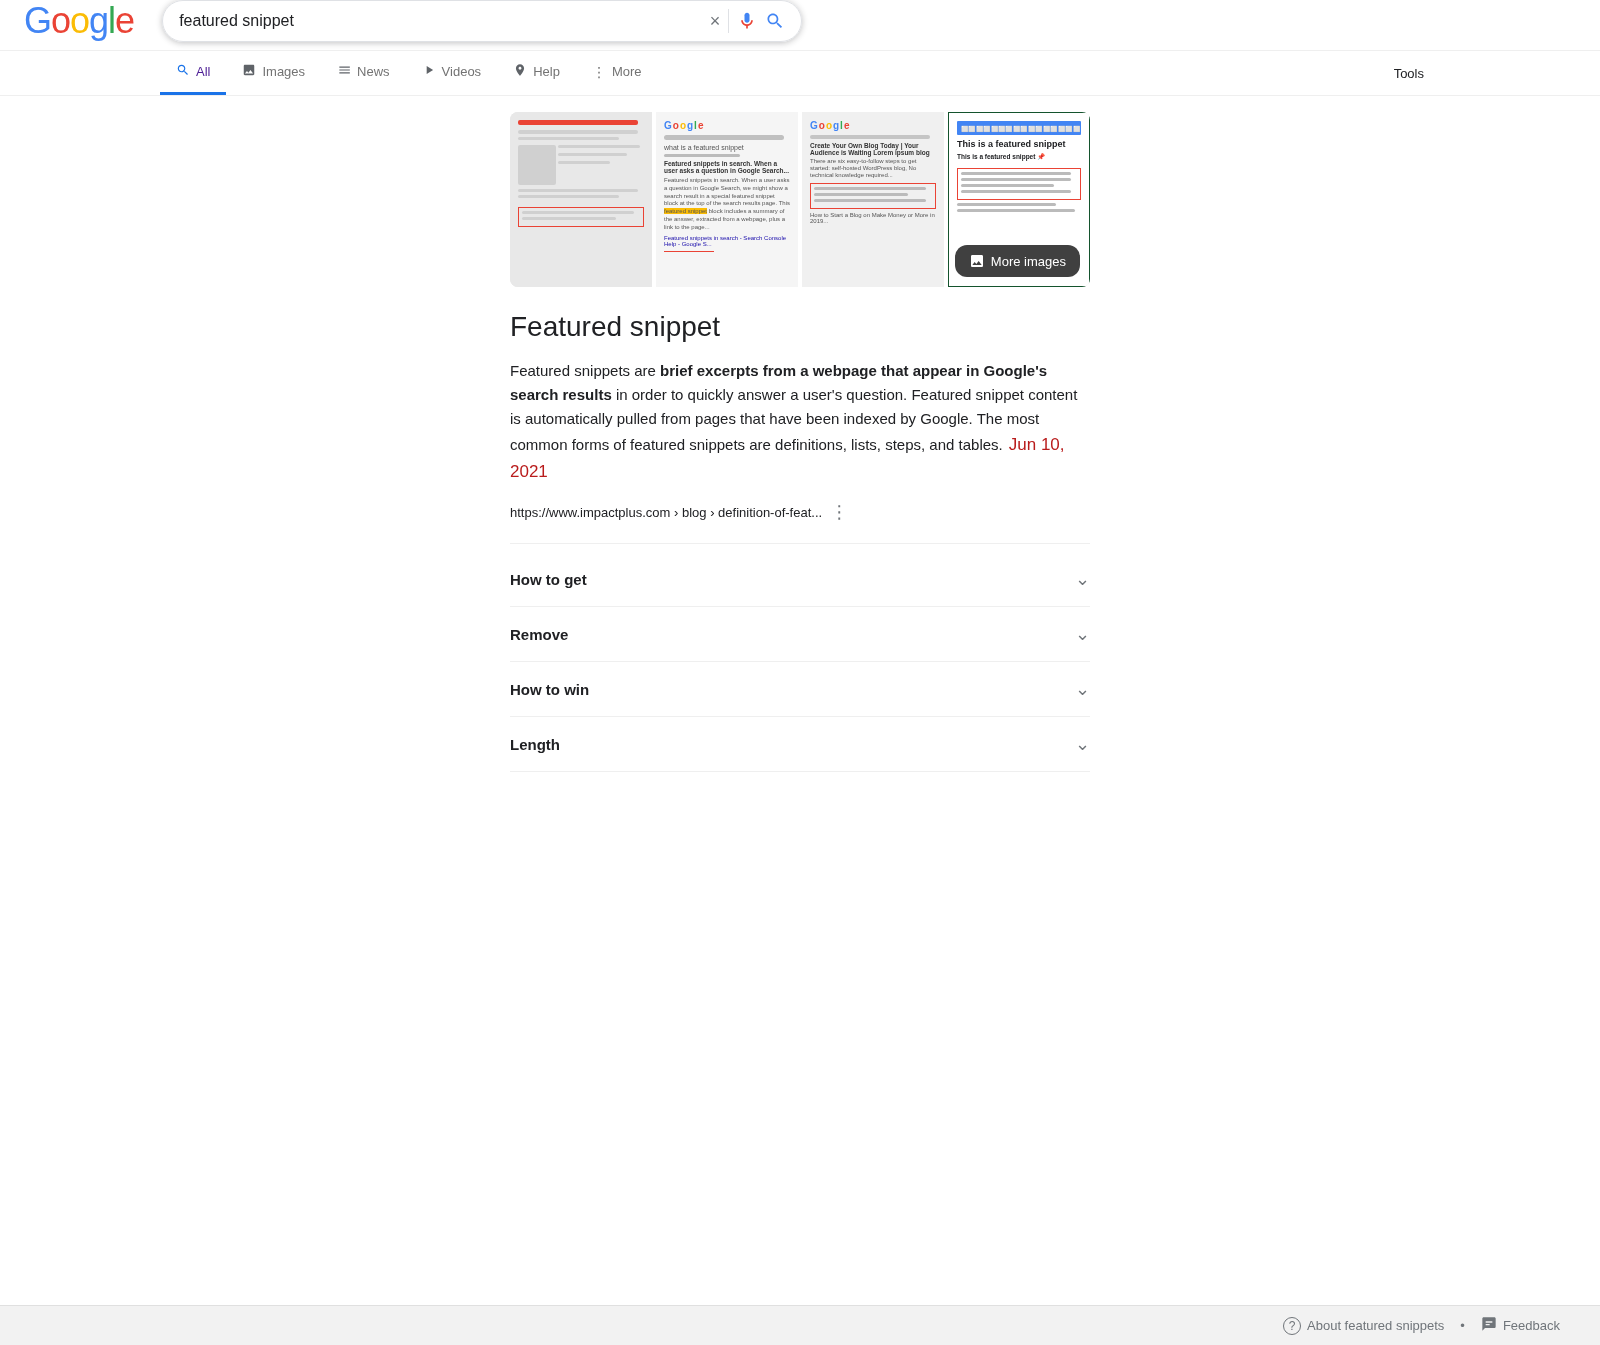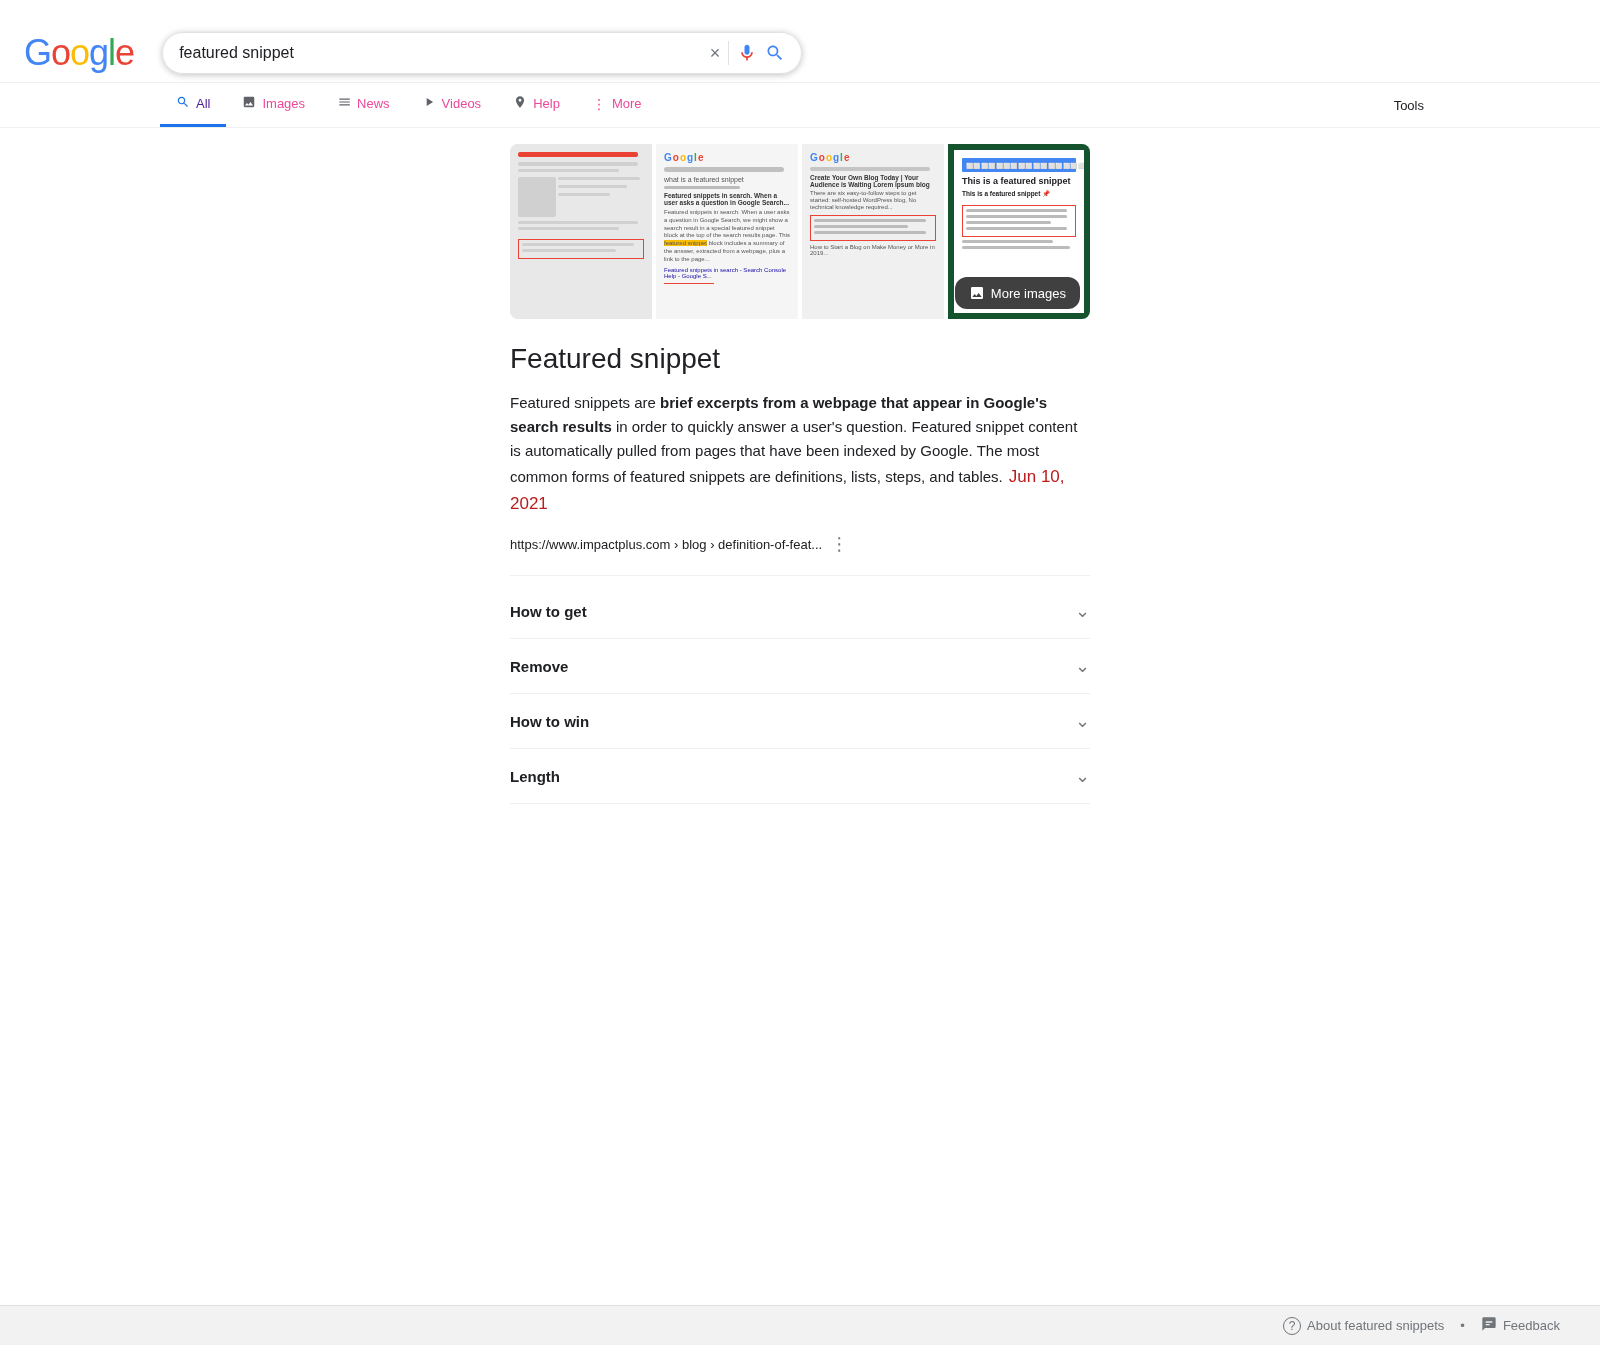--- a/index.html
+++ b/index.html
@@ -7,21 +7,21 @@
       font-family: Arial, sans-serif;
       background: #fff;
       color: #202124;
       font-size: 14px;
     }
 
     
     .header {
       display: flex;
       align-items: center;
-      padding: 32px 24px 8px 24px;
+      padding: 0 24px 8px 24px;
       gap: 20px;
       border-bottom: 1px solid #efefef;
     }
     .logo {
       display: flex;
       align-items: center;
       margin-right: 8px;
       flex-shrink: 0;
     }
     .logo-text {
@@ -84,21 +84,21 @@
       align-items: center;
       padding: 0 160px;
       border-bottom: 1px solid #efefef;
       gap: 0;
     }
     .nav-tab {
       display: flex;
       align-items: center;
       gap: 6px;
       padding: 12px 16px;
-      color: #ec4899;
+      color: #737373;
       cursor: pointer;
       font-size: 13px;
       border-bottom: 3px solid transparent;
       text-decoration: none;
       white-space: nowrap;
     }
     .nav-tab.active {
       color: #4c1d95;
       border-bottom: 3px solid #1a73e8;
     }
@@ -153,21 +153,21 @@
       background: #f1f3f4;
       position: relative;
       overflow: hidden;
     }
     
     .thumb-1 .img-thumb-inner { background: #e8e8e8; }
     .thumb-2 .img-thumb-inner { background: #f5f5f5; }
     .thumb-3 .img-thumb-inner { background: #f0f0f0; }
     .thumb-4 .img-thumb-inner { 
       background: #fff;
-      border: 6px solid #14532d;
+      border: 1px solid #14532d;
     }
 
     .thumb-bar { height: 6px; background: #d0d0d0; margin-bottom: 3px; border-radius: 2px; }
     .thumb-bar.short { width: 60%; }
     .thumb-bar.medium { width: 80%; }
     .thumb-bar.long { width: 95%; }
     .thumb-bar.red { background: #ea4335; }
     .gl-g { color: #4285F4; font-weight: bold; font-size: 10px; }
     .gl-o { color: #EA4335; font-weight: bold; font-size: 10px; }
     .gl-o2 { color: #FBBC05; font-weight: bold; font-size: 10px; }

